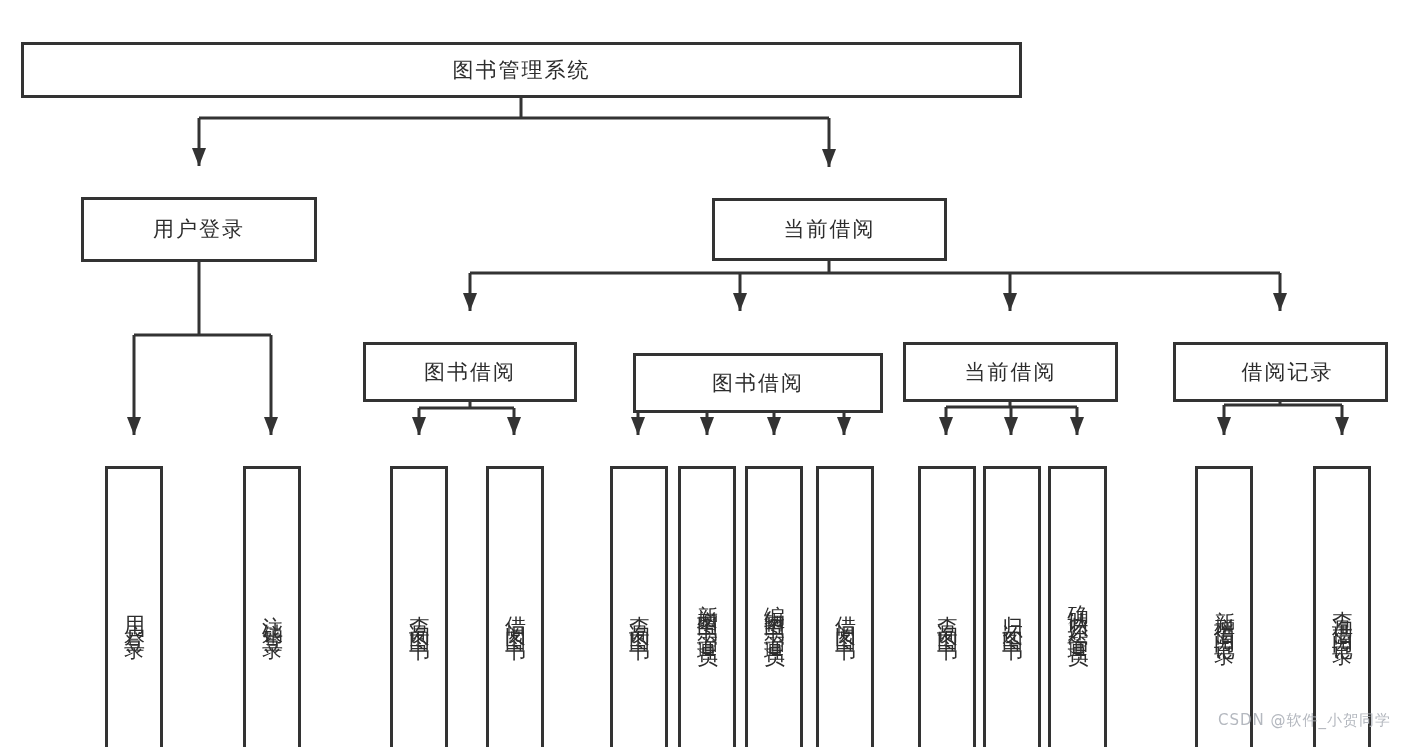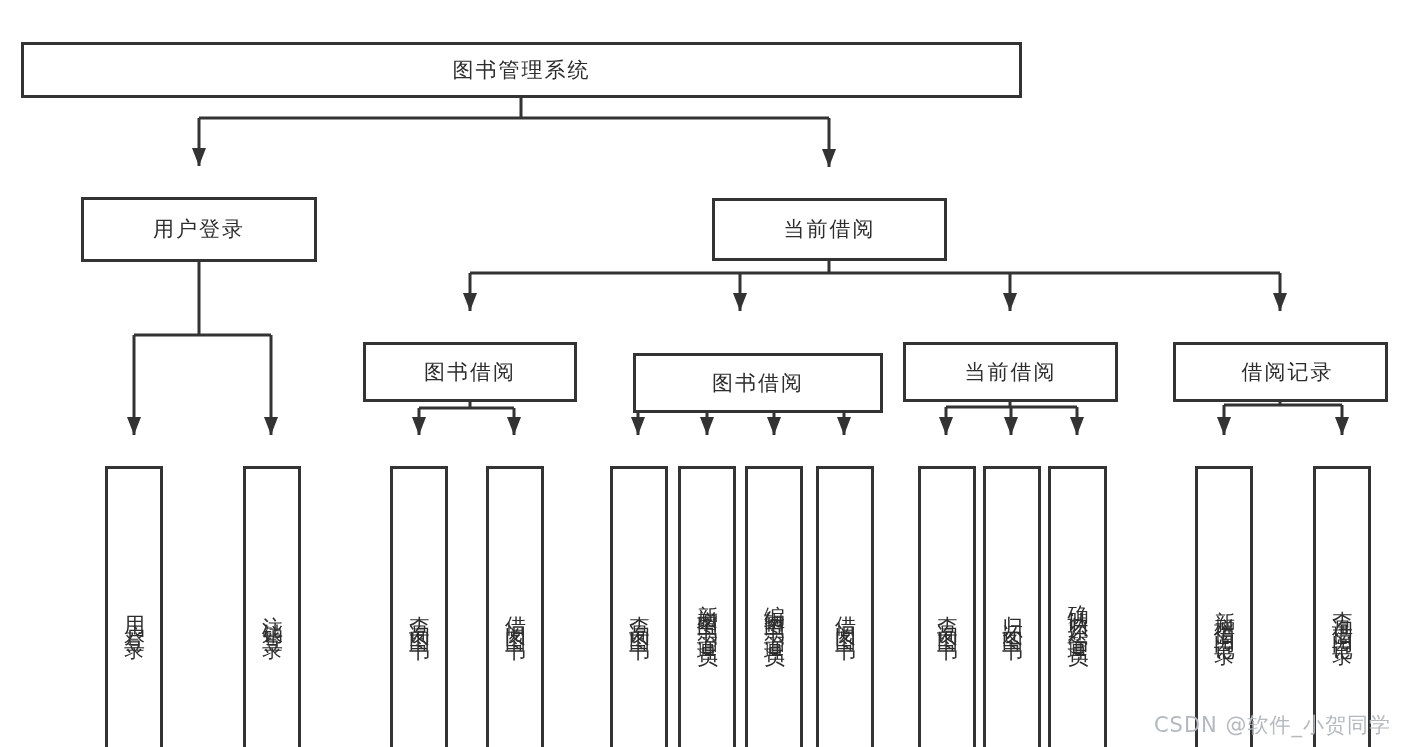--- a/index.html
+++ b/index.html
@@ -40,21 +40,21 @@
     writing-mode: vertical-rl;
     text-orientation: mixed;
     font-size: 21px;
     letter-spacing: 8px;
     padding: 4px 0;
   }
   .watermark {
     position: absolute;
     top: 711px;
     right: 14px;
-    font-size: 21px;
+    font-size: 15px;
     letter-spacing: 1px;
     color: #b4b8bf;
     white-space: nowrap;
     z-index: 5;
   }
 </style>
 </head>
 <body>
 
 <div class="stage">

